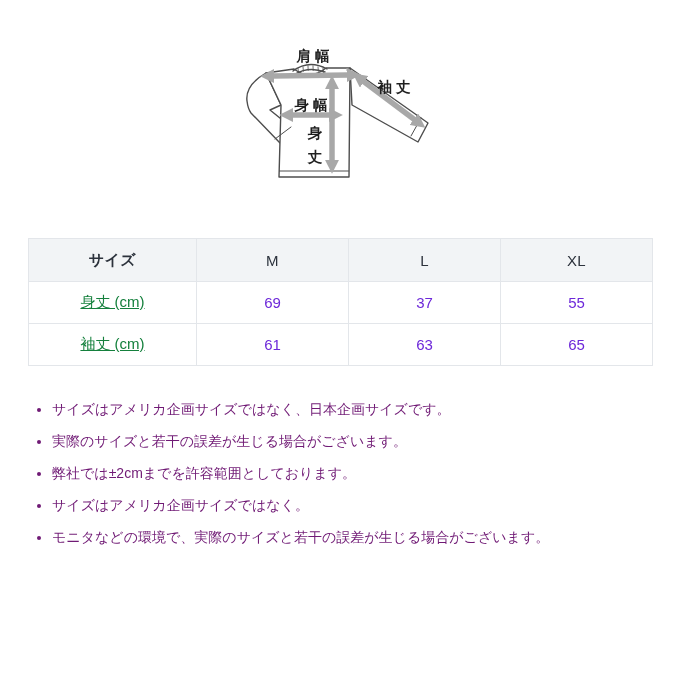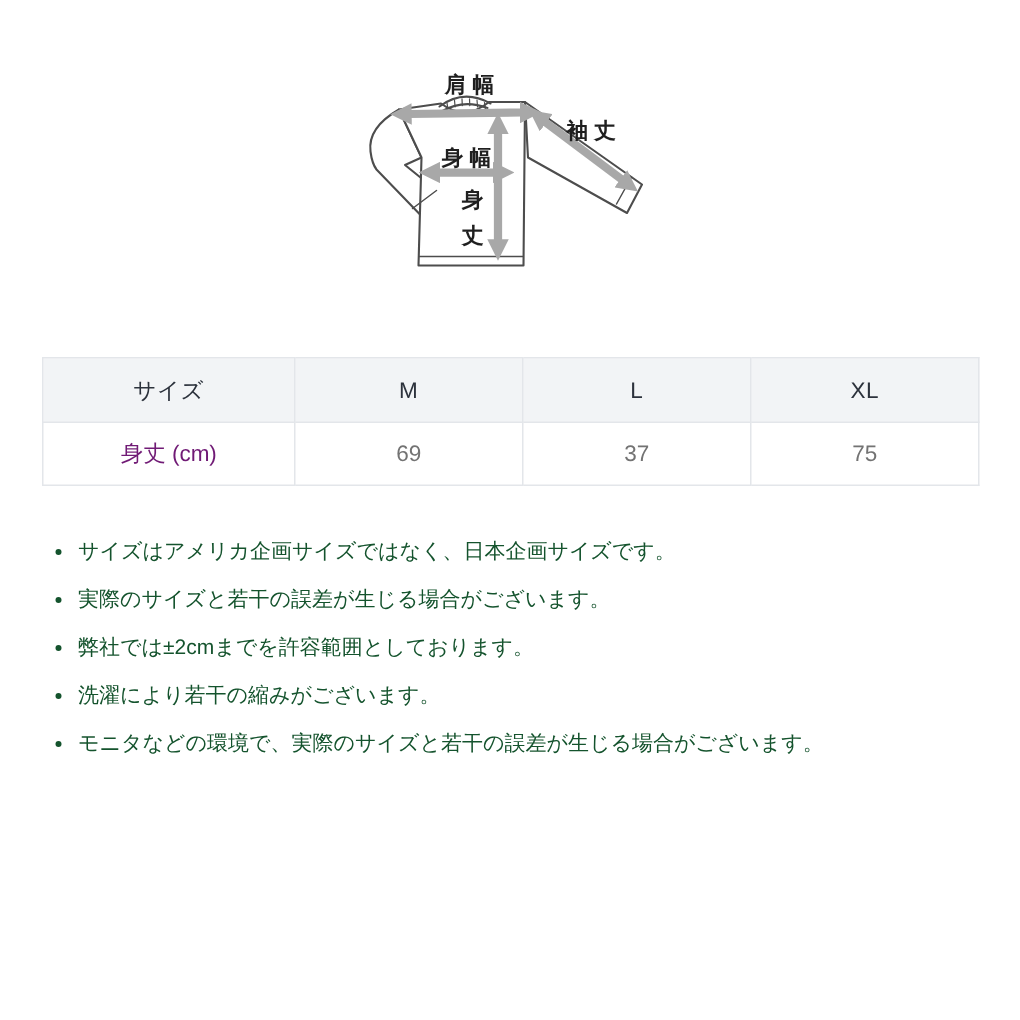--- a/index.html
+++ b/index.html
@@ -24,28 +24,28 @@
     margin:21px 0 0 28px;width:624px;
   }
   table.size th,table.size td{
     border:1px solid #e3e6ea;text-align:center;vertical-align:middle;
     padding:0;
   }
   table.size th{
     background:#f2f4f6;height:42px;font-size:15px;font-weight:500;
     color:#2c323c;letter-spacing:.4px;
   }
-  table.size th.first{font-weight:400;}
-  table.size td{height:41px;font-size:15px;font-weight:400;color:#737373;}
-  table.size td.rlabel{color:#701a75;}
+  table.size th.first{font-weight:700;}
+  table.size td{height:41px;font-size:15px;font-weight:400;color:#6d28d9;}
+  table.size td.rlabel{color:#15803d;text-decoration:underline;}
 
   
   ul.notes{margin:33px 0 0 0;padding:0 0 0 52px;list-style:disc outside;}
   ul.notes li{
-    font-size:14px;line-height:20px;margin-bottom:12px;color:#14532d;
+    font-size:14px;line-height:20px;margin-bottom:12px;color:#701a75;
   }
 </style>
 </head>
 <body>
 
 <div class="page">
 
   <div class="diagram">
     <svg width="262" height="192" viewBox="0 0 262 192">
       <defs>
@@ -107,26 +107,32 @@
         <th>M</th>
         <th>L</th>
         <th>XL</th>
       </tr>
     </thead>
     <tbody id="size-rows">
         <tr>
           <td class="rlabel">身丈 (cm)</td>
           <td>69</td>
           <td>37</td>
-          <td>75</td>
+          <td>55</td>
+        </tr>
+        <tr>
+          <td class="rlabel">袖丈 (cm)</td>
+          <td>61</td>
+          <td>63</td>
+          <td>65</td>
         </tr>
       </tbody>
   </table>
 
   <ul class="notes" id="notes-list">
       <li>サイズはアメリカ企画サイズではなく、日本企画サイズです。</li>
       <li>実際のサイズと若干の誤差が生じる場合がございます。</li>
       <li>弊社では±2cmまでを許容範囲としております。</li>
-      <li>洗濯により若干の縮みがございます。</li>
+      <li>サイズはアメリカ企画サイズではなく。</li>
       <li>モニタなどの環境で、実際のサイズと若干の誤差が生じる場合がございます。</li>
     </ul>
 
 </div>
 
 </body></html>

